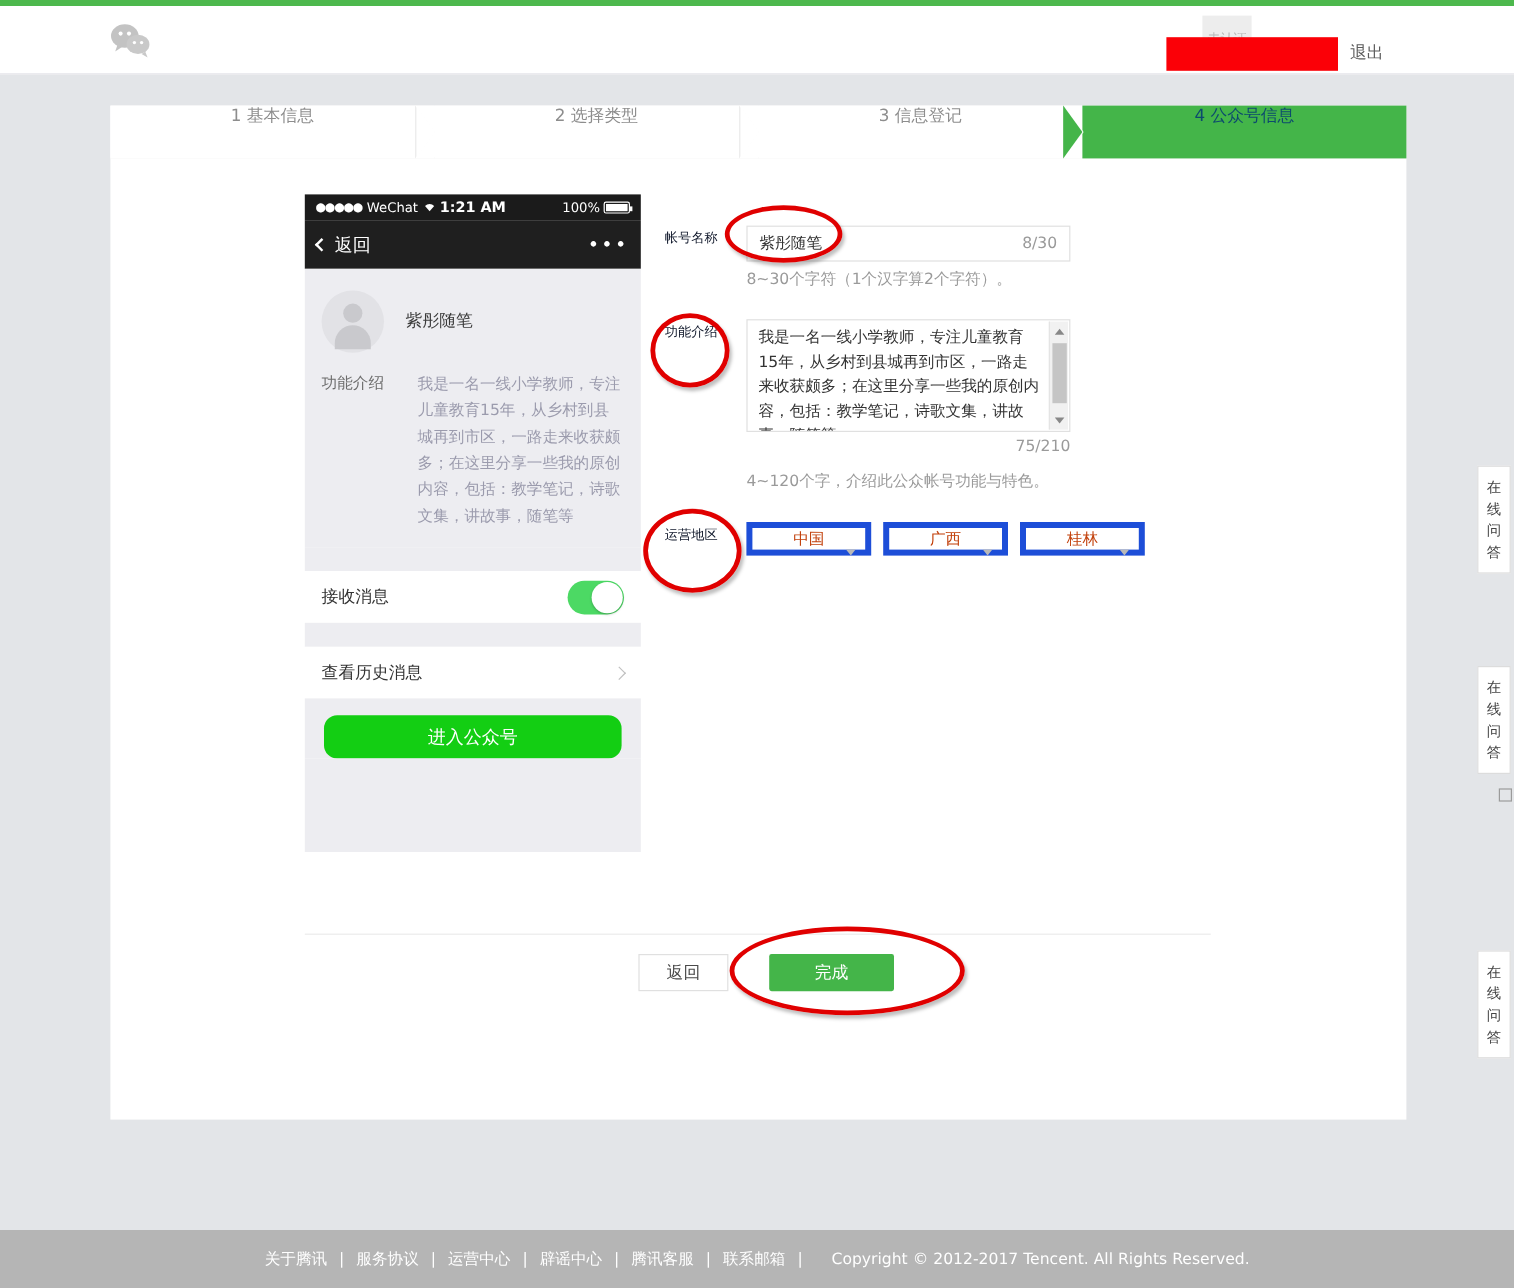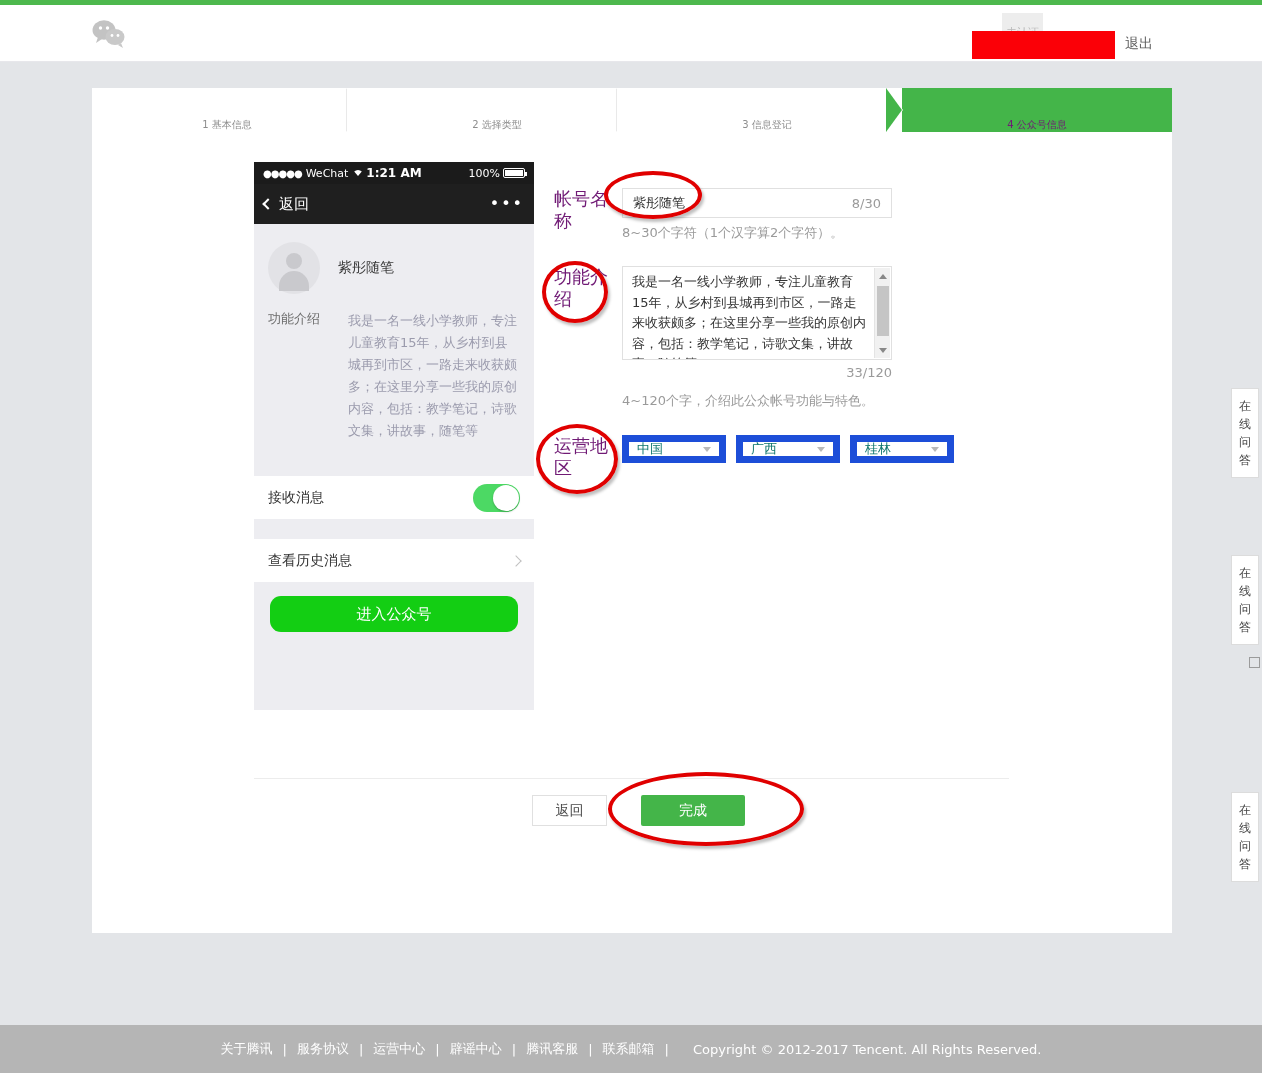--- a/index.html
+++ b/index.html
@@ -28,29 +28,29 @@
                      background:#ededed; padding:13px 4px; line-height:13px;}
   .redbar{ position:absolute; left:0px; top:18px; width:143px; height:28px; background:#fb0007; }
   .logout{ position:absolute; left:153px; top:22px; font-size:14px; color:#5c5c5c; text-decoration:none; }
   .header-underline{ position:absolute; left:0; top:61px; width:1262px; height:1px; background:#e7e7eb; }
 
   
   .page{ position:absolute; left:92px; top:88px; width:1080px; height:845px; background:#fff; }
 
   
   .steps{ position:relative; height:44px; width:1080px; display:flex; border-bottom:1px solid #eee; }
-  .step{ position:relative; flex:1; display:flex; align-items:flex-end; justify-content:center;
-         font-size:10px; color:#8d8d8d; height:44px; background:#fff; }
+  .step{ position:relative; flex:1; display:flex; align-items:flex-start; justify-content:center;
+         font-size:14px; color:#8d8d8d; height:44px; background:#fff; }
   .step .arrow{ position:absolute; right:-1px; top:0; width:0; height:0; z-index:3;
                 border-top:22px solid transparent; border-bottom:22px solid transparent;
                 border-left:16px solid #fff; }
   .step .arrow-line{ position:absolute; right:0px; top:0; width:0; height:0; z-index:2;
                 border-top:22px solid transparent; border-bottom:22px solid transparent;
                 border-left:16px solid #e9e9e9; }
-  .step.active{ background:#44b549; color:#701a75; }
+  .step.active{ background:#44b549; color:#0c4a6e; }
   .step.active::before{ content:""; position:absolute; left:-16px; top:0; z-index:4;
                 border-top:22px solid transparent; border-bottom:22px solid transparent;
                 border-left:16px solid #44b549; width:0;height:0;}
 
   
   .phone{ position:absolute; left:162px; top:74px; width:280px; }
   .ios-status{ height:22px; background:#1b1b1b; color:#fff; font-size:11px;
                display:flex; align-items:center; padding:0 9px; position:relative;}
   .ios-dots{ letter-spacing:-1px; font-size:10px; }
   .ios-carrier{ margin-left:4px; font-size:11px; }
@@ -86,41 +86,41 @@
   .chev-right{ margin-left:auto; display:inline-block; width:8px;height:8px;
                border-right:1px solid #c0c0c0;border-top:1px solid #c0c0c0;transform:rotate(45deg);}
   .enterwrap{ background:#ededf1; padding:14px 16px 0 16px; }
   .enterbtn{ height:36px; background:#13ce13; color:#fff; font-size:15px; display:flex;
              align-items:center; justify-content:center; border-radius:11px; }
   .phonefoot{ background:#ededf1; height:78px; }
 
   
   .form{ position:absolute; left:462px; top:100px; width:480px; }
   .frow{ display:flex; margin-bottom:4px; }
-  .flabel{ width:60px; flex:0 0 60px; font-size:18px; color:#701a75; line-height:22px; }
+  .flabel{ width:60px; flex:0 0 60px; font-size:11px; color:#0f172a; line-height:22px; }
   .fbody{ margin-left:8px; }
   .inputbox{ width:270px; height:30px; border:1px solid #e0e0e0; background:#fff;
              display:flex; align-items:center; padding:0 10px; }
   .inputbox .val{ font-size:13px; color:#333; }
   .inputbox .counter{ margin-left:auto; font-size:13px; color:#9a9a9a; }
   .hint{ font-size:13px; color:#9a9a9a; margin-top:6px; }
   .ta-wrap{ width:270px; height:94px; border:1px solid #e0e0e0; background:#fff; position:relative;
             padding:5px 22px 5px 9px; overflow:hidden; }
   .ta-text{ font-size:13px; color:#333; line-height:20.5px; }
   .sbar{ position:absolute; right:1px; top:1px; bottom:1px; width:16px; background:#f1f1f1;
          border-left:1px solid #e4e4e4; }
   .sb-arrow{ width:16px;height:16px; display:flex; align-items:center; justify-content:center; }
   .sb-up{ width:0;height:0;border-left:4px solid transparent;border-right:4px solid transparent;border-bottom:5px solid #888;}
   .sb-dn{ width:0;height:0;border-left:4px solid transparent;border-right:4px solid transparent;border-top:5px solid #888;}
   .sb-thumb{ position:absolute; left:2px; top:18px; width:12px; height:50px; background:#c5c5c5; }
   .sb-down-pos{ position:absolute; bottom:0; left:0; }
   .counter-right{ width:270px; text-align:right; font-size:13px; color:#9a9a9a; margin-top:5px;}
   .selects{ display:flex; gap:10px; }
-  .sel{ width:104px; height:28px; border:7px solid #1d4ed8; background:#fff; display:flex;
-        align-items:center; padding:0 8px; font-size:13px; color:#0f766e; }
+  .sel{ width:104px; height:28px; border:5px solid #1d4ed8; background:#fff; display:flex;
+        align-items:center; padding:0 8px; font-size:13px; color:#c2410c;flex-direction:column; }
   .sel .caret{ margin-left:auto; width:0;height:0;border-left:4px solid transparent;
                border-right:4px solid transparent;border-top:5px solid #b9b9b9;}
 
   
   .divider{ position:absolute; left:162px; top:690px; width:755px; height:1px; background:#ececec; }
   .actions{ position:absolute; left:440px; top:707px; display:flex; align-items:center; }
   .btn-back{ width:75px;height:31px;border:1px solid #e0e0e0;background:#fff;color:#4a4a4a;
              font-size:14px;display:flex;align-items:center;justify-content:center; }
   .btn-done{ width:104px;height:31px;background:#44b549;color:#fff;font-size:14px;
              display:flex;align-items:center;justify-content:center;border-radius:2px;margin-left:34px;}
@@ -277,21 +277,21 @@
           <div class="sbar">
             <div class="sb-arrow">
                 <i class="sb-up"></i>
               </div>
             <div class="sb-thumb"></div>
             <div class="sb-arrow sb-down-pos">
                 <i class="sb-dn"></i>
               </div>
           </div>
         </div>
-        <div class="counter-right">33/120</div>
+        <div class="counter-right">75/210</div>
         <div class="hint" style="margin-top:12px;">4~120个字，介绍此公众帐号功能与特色。</div>
       </div>
     </div>
 
     <div class="frow" style="margin-top:25px;">
       <div class="flabel">运营地区</div>
       <div class="fbody">
         <div class="selects">
           <div class="sel">
             <span>中国</span>

